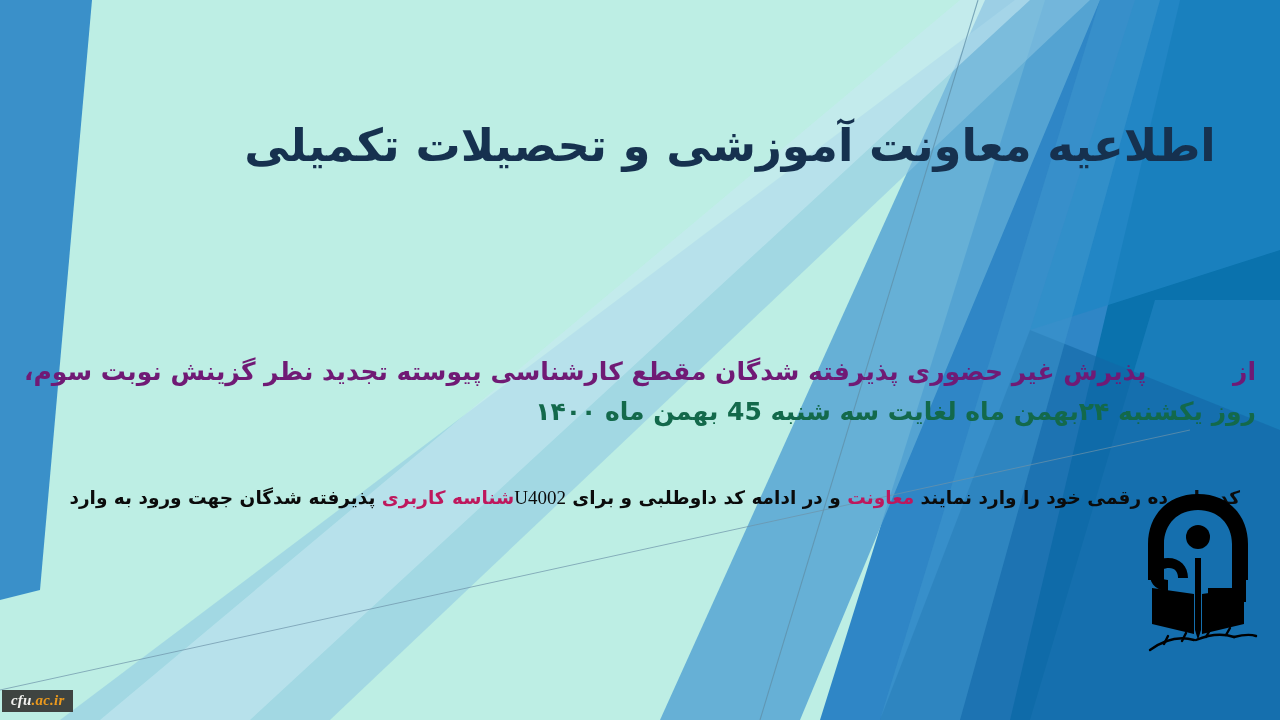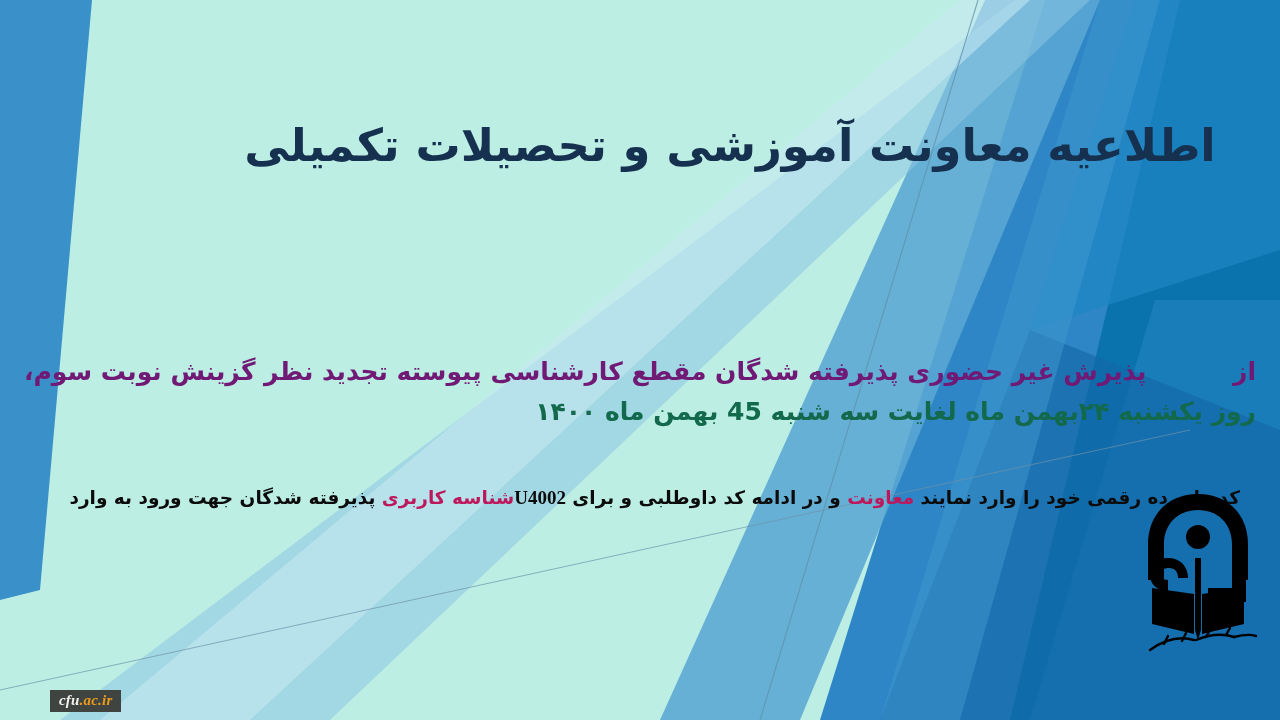--- a/index.html
+++ b/index.html
@@ -98,21 +98,21 @@
     text-align: center;
     font-size: 18.5px;
     font-weight: bold;
     color: #0b0b0b;
     line-height: 1.5;
     white-space: nowrap;
   }
   .red { color: #be185d; }
   .latin {
     font-family: "Liberation Serif", "DejaVu Serif", serif;
-    font-weight: bold;
+    font-weight: normal;
     color: #0b0b0b;
     font-size: 19px;
   }
 
   
   #logo {
     position: absolute;
     left: 1134px;
     top: 484px;
     width: 128px;
@@ -127,21 +127,20 @@
     bottom: 8px;
     background: #3f4441;
     padding: 3px 9px 4px 9px;
     direction: ltr;
     font-family: "Liberation Serif", "DejaVu Serif", serif;
     font-size: 15px;
     font-weight: bold;
     font-style: italic;
     line-height: 1;
     letter-spacing: 0.2px;
-    margin-left: 48px;
   }
   #watermark .wm-a { color: #f2f2ef; }
   #watermark .wm-b { color: #eb9a1e; }
 </style>
 </head>
 <body>
 
 <div id="slide">
 
   <svg id="bg-svg" viewBox="0 0 1280 720" preserveAspectRatio="none">

